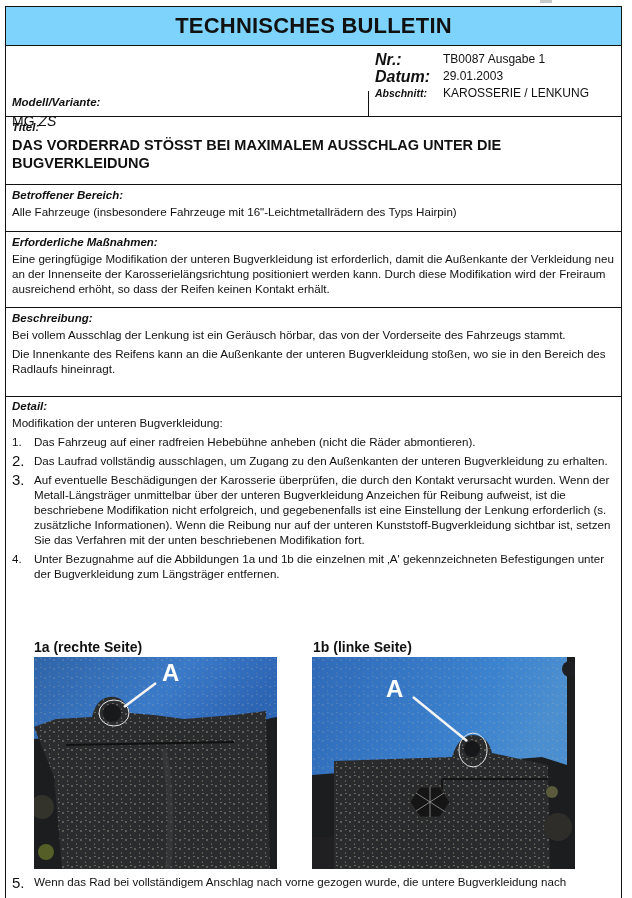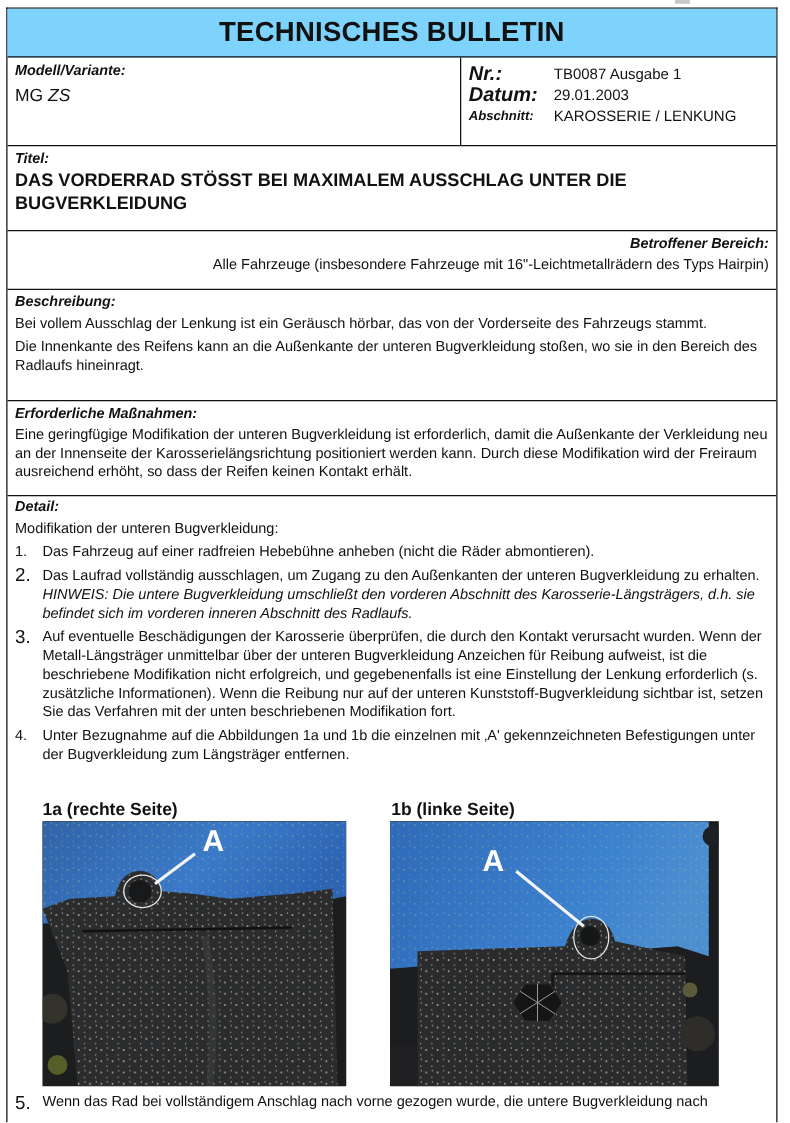--- a/index.html
+++ b/index.html
@@ -7,37 +7,37 @@
   body { font-family: "Liberation Sans", sans-serif; color: #111; position: relative; }
 
   .page-mark { position: absolute; left: 540px; top: 0; width: 12px; height: 3px; background: #c8c8c8; }
 
   .sheet { position: absolute; left: 5px; top: 6px; width: 617px; height: 892px; border: 1.5px solid #111; border-bottom: none; }
 
   .hdr { height: 39px; background: #7dd3fc; border-bottom: 1.5px solid #111; display: flex; align-items: center; justify-content: center; }
   .hdr h1 { font-size: 22px; font-weight: bold; letter-spacing: 0.2px; color: #111; }
 
   .meta { display: flex; height: 71px; border-bottom: 1.5px solid #111; }
-  .meta-left { width: 363px; border-right: 1.5px solid #111; padding: 5px 6px; }
+  .meta-left { width: 363px; border-right: 1.5px solid #111; padding: 5px 6px; margin-top: 45px; }
   .meta-right { flex: 1; padding: 5px 6px 0 6px; }
   .lbl { font-size: 11.5px; font-weight: bold; font-style: italic; }
   .model { font-size: 14px; margin-top: 5px; }
   .model i { font-style: italic; }
   .kv { display: flex; font-size: 12px; line-height: 17px; }
   .kv .k { width: 68px; font-weight: bold; font-style: italic; font-size: 16px; }
   .kv .k.small { font-size: 10.5px; }
 
   .sec { border-bottom: 1.5px solid #111; padding: 4px 6px 0 6px; }
   .sec .lbl { display: block; margin-bottom: 3px; }
   .txt { font-size: 11.6px; line-height: 15px; }
   .txt p + p { margin-top: 4px; }
 
   .sec-title { height: 68px; }
   .sec-title .big { font-size: 14.5px; font-weight: bold; line-height: 18px; margin-top: 2px; }
-  .sec-betr { height: 47px; text-align: right; }
+  .sec-betr { height: 47px; }
   .sec-besch { height: 89px; }
   .sec-mass { height: 76px; }
   .sec-detail { border-bottom: none; padding-top: 3px; }
 
   .steps { list-style: none; margin-top: 4px; }
   .steps li { display: flex; font-size: 11.6px; line-height: 15px; margin-bottom: 4px; }
   .steps .num { width: 22px; flex-shrink: 0; }
   .steps .num.big { font-size: 15px; line-height: 15px; }
   .steps .hint { font-style: italic; display: block; }
 
@@ -83,44 +83,44 @@
   <div class="sec sec-title">
     <span class="lbl">Titel:</span>
     <div class="big">DAS VORDERRAD STÖSST BEI MAXIMALEM AUSSCHLAG UNTER DIE BUGVERKLEIDUNG</div>
   </div>
 
   <div class="sec sec-betr">
     <span class="lbl">Betroffener Bereich:</span>
     <div class="txt">Alle Fahrzeuge (insbesondere Fahrzeuge mit 16"-Leichtmetallrädern des Typs Hairpin)</div>
   </div>
 
+  <div class="sec sec-mass">
+    <span class="lbl">Erforderliche Maßnahmen:</span>
+    <div class="txt">Eine geringfügige Modifikation der unteren Bugverkleidung ist erforderlich, damit die Außenkante der Verkleidung neu an der Innenseite der Karosserielängsrichtung positioniert werden kann.  Durch diese Modifikation wird der Freiraum ausreichend erhöht, so dass der Reifen keinen Kontakt erhält.</div>
+  </div>
+
   <div class="sec sec-besch">
     <span class="lbl">Beschreibung:</span>
     <div class="txt">
       <p>Bei vollem Ausschlag der Lenkung ist ein Geräusch hörbar, das von der Vorderseite des Fahrzeugs stammt.</p>
       <p>Die Innenkante des Reifens kann an die Außenkante der unteren Bugverkleidung stoßen, wo sie in den Bereich des Radlaufs hineinragt.</p>
     </div>
   </div>
 
-  <div class="sec sec-mass">
-    <span class="lbl">Erforderliche Maßnahmen:</span>
-    <div class="txt">Eine geringfügige Modifikation der unteren Bugverkleidung ist erforderlich, damit die Außenkante der Verkleidung neu an der Innenseite der Karosserielängsrichtung positioniert werden kann.  Durch diese Modifikation wird der Freiraum ausreichend erhöht, so dass der Reifen keinen Kontakt erhält.</div>
-  </div>
-
   <div class="sec sec-detail">
     <span class="lbl">Detail:</span>
     <div class="txt">Modifikation der unteren Bugverkleidung:</div>
     <ul class="steps">
       <li>
         <span class="num">1.</span>
         <span>Das Fahrzeug auf einer radfreien Hebebühne anheben (nicht die Räder abmontieren).</span>
       </li>
       <li>
         <span class="num big">2.</span>
-        <span><span>Das Laufrad vollständig ausschlagen, um Zugang zu den Außenkanten der unteren Bugverkleidung zu erhalten.</span><span class="hint">HINWEIS: Die untere Bugverkleidung umschließt den vorderen Abschnitt des Karosserie-Längsträgers, d.h. sie befindet sich im vorderen inneren Abschnitt des Radlaufs.</span></span>
+        <span><span>Das Laufrad vollständig ausschlagen, um Zugang zu den Außenkanten der unteren Bugverkleidung zu erhalten.</span></span>
       </li>
       <li>
         <span class="num big">3.</span>
         <span>Auf eventuelle Beschädigungen der Karosserie überprüfen, die durch den Kontakt verursacht wurden. Wenn der Metall-Längsträger unmittelbar über der unteren Bugverkleidung Anzeichen für Reibung aufweist, ist die beschriebene Modifikation nicht erfolgreich, und gegebenenfalls ist eine Einstellung der Lenkung erforderlich (s. zusätzliche Informationen).  Wenn die Reibung nur auf der unteren Kunststoff-Bugverkleidung sichtbar ist, setzen Sie das Verfahren mit der unten beschriebenen Modifikation fort.</span>
       </li>
       <li>
         <span class="num">4.</span>
         <span>Unter Bezugnahme auf die Abbildungen 1a und 1b die einzelnen mit ‚A' gekennzeichneten Befestigungen unter der Bugverkleidung zum Längsträger entfernen.</span>
       </li>
     </ul>

